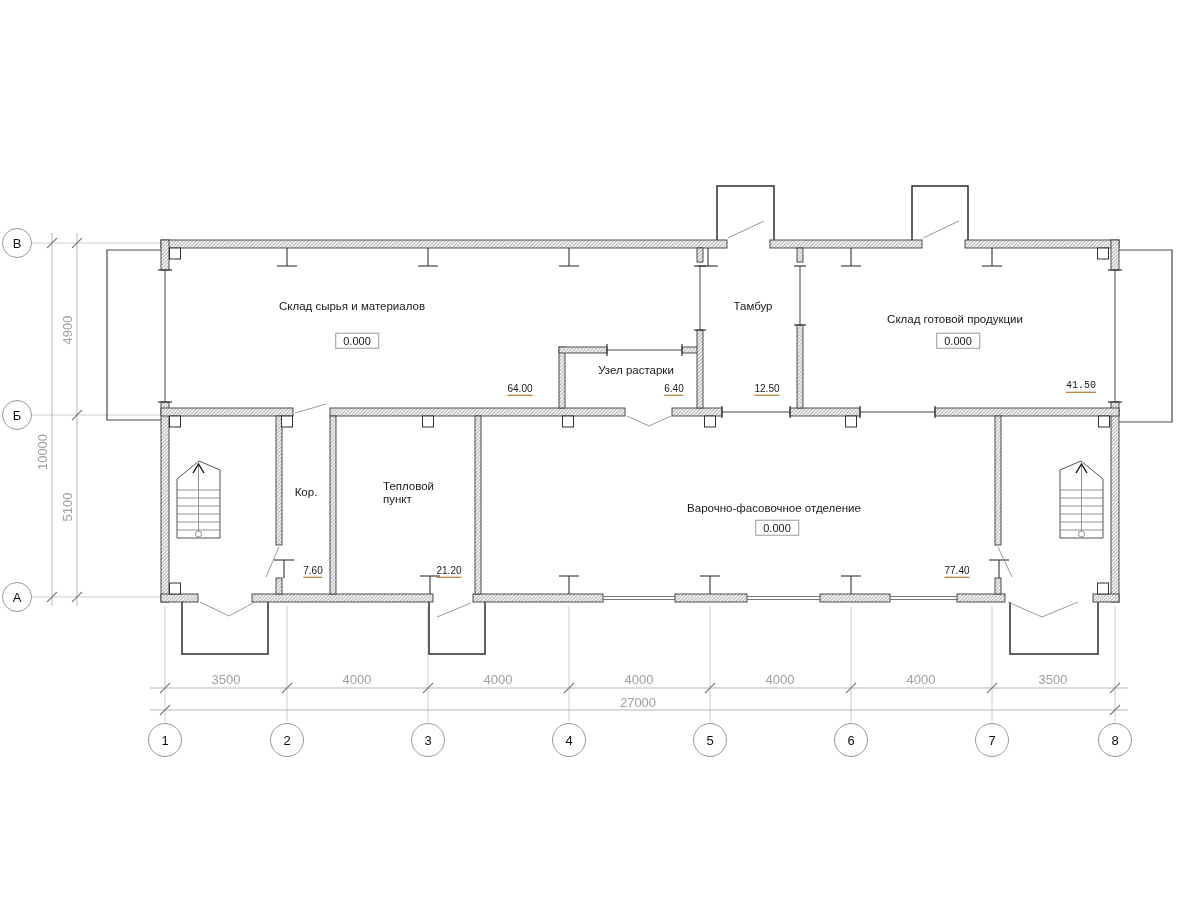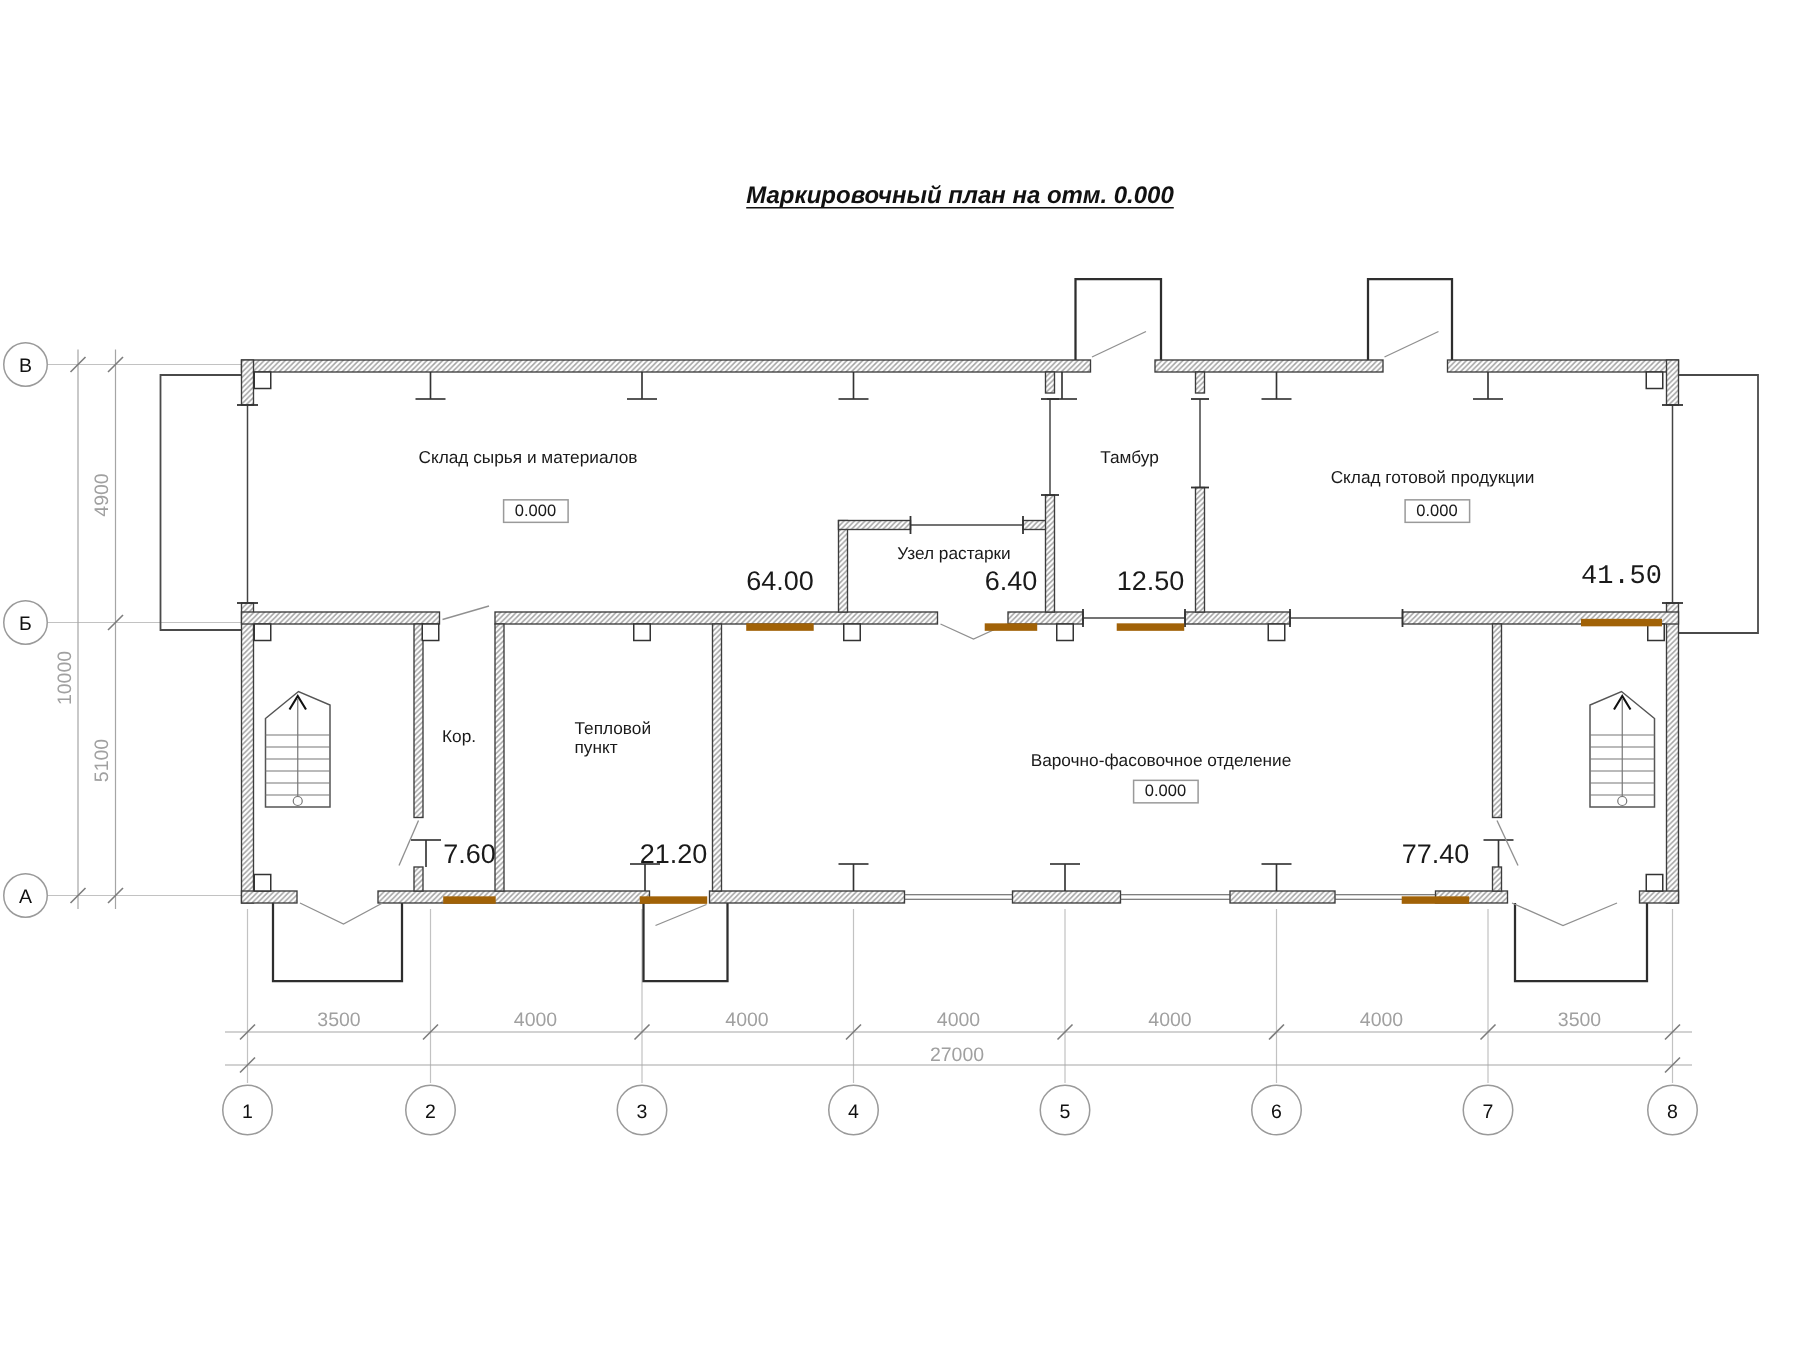--- a/index.html
+++ b/index.html
@@ -2,21 +2,21 @@
 <html><head>
 <meta charset="utf-8">
 <style>
   html,body{margin:0;padding:0;background:#fff;}
   #canvas{position:relative;width:1200px;height:900px;background:#fff;overflow:hidden;
           font-family:"Liberation Sans",sans-serif;}
   #plan-svg{position:absolute;left:0;top:0;}
   .lbl{position:absolute;transform:translate(-50%,-50%);font-size:11.5px;color:#1a1a1a;
        white-space:nowrap;line-height:1.05;}
   .lbl-left{position:absolute;font-size:11.5px;color:#1a1a1a;line-height:1.1;}
-  .area{border-bottom:5px solid #a16207;padding-bottom:18px;font-size:18px;}
+  .area{border-bottom:1px solid #a16207;padding-bottom:1px;font-size:10px;}
   .elev{border:1px solid #9a9a9a;padding:1px 7px;font-size:11px;background:#fff;}
   .dim{color:#a0a0a0;font-size:13px;}
   .dimv{transform:translate(-50%,-50%) rotate(-90deg);}
   .axis-circle{position:absolute;width:28px;height:28px;border:1px solid #9a9a9a;border-radius:50%;
        background:#fff;display:flex;align-items:center;justify-content:center;
        font-size:13px;color:#111;transform:translate(-50%,-50%);}
   .axis-circle.big{width:32px;height:32px;}
   .title{position:absolute;transform:translate(-50%,-50%);font-size:16px;font-style:italic;
        font-weight:bold;color:#111;text-decoration:underline;text-underline-offset:3px;
        white-space:nowrap;}
@@ -237,21 +237,20 @@
     <line x1="1060" y1="506" x2="1103" y2="506"></line>
         <line x1="1060" y1="514" x2="1103" y2="514"></line>
     <line x1="1060" y1="522" x2="1103" y2="522"></line>
         <line x1="1060" y1="530" x2="1103" y2="530"></line>
     <line x1="1081.5" y1="466" x2="1081.5" y2="531"></line>
     <circle cx="1081.5" cy="534" r="3"></circle>
     <polyline points="1076,473 1081.5,464 1087,473" stroke="#111" stroke-width="1.4"></polyline>
   </g>
 </svg>
 
-<div class="title" style="left:640px;top:131px;">Маркировочный план на отм. 0.000</div>
 
 <div class="lbl" style="left:352px;top:306px;">Склад сырья и материалов</div>
 <div class="lbl" style="left:357px;top:341px;"><span class="elev">0.000</span></div>
 <div class="lbl" style="left:520px;top:388px;"><span class="area">64.00</span></div>
 
 <div class="lbl" style="left:636px;top:370px;">Узел растарки</div>
 <div class="lbl" style="left:674px;top:388px;"><span class="area">6.40</span></div>
 
 <div class="lbl" style="left:753px;top:306px;">Тамбур</div>
 <div class="lbl" style="left:767px;top:388px;"><span class="area">12.50</span></div>

